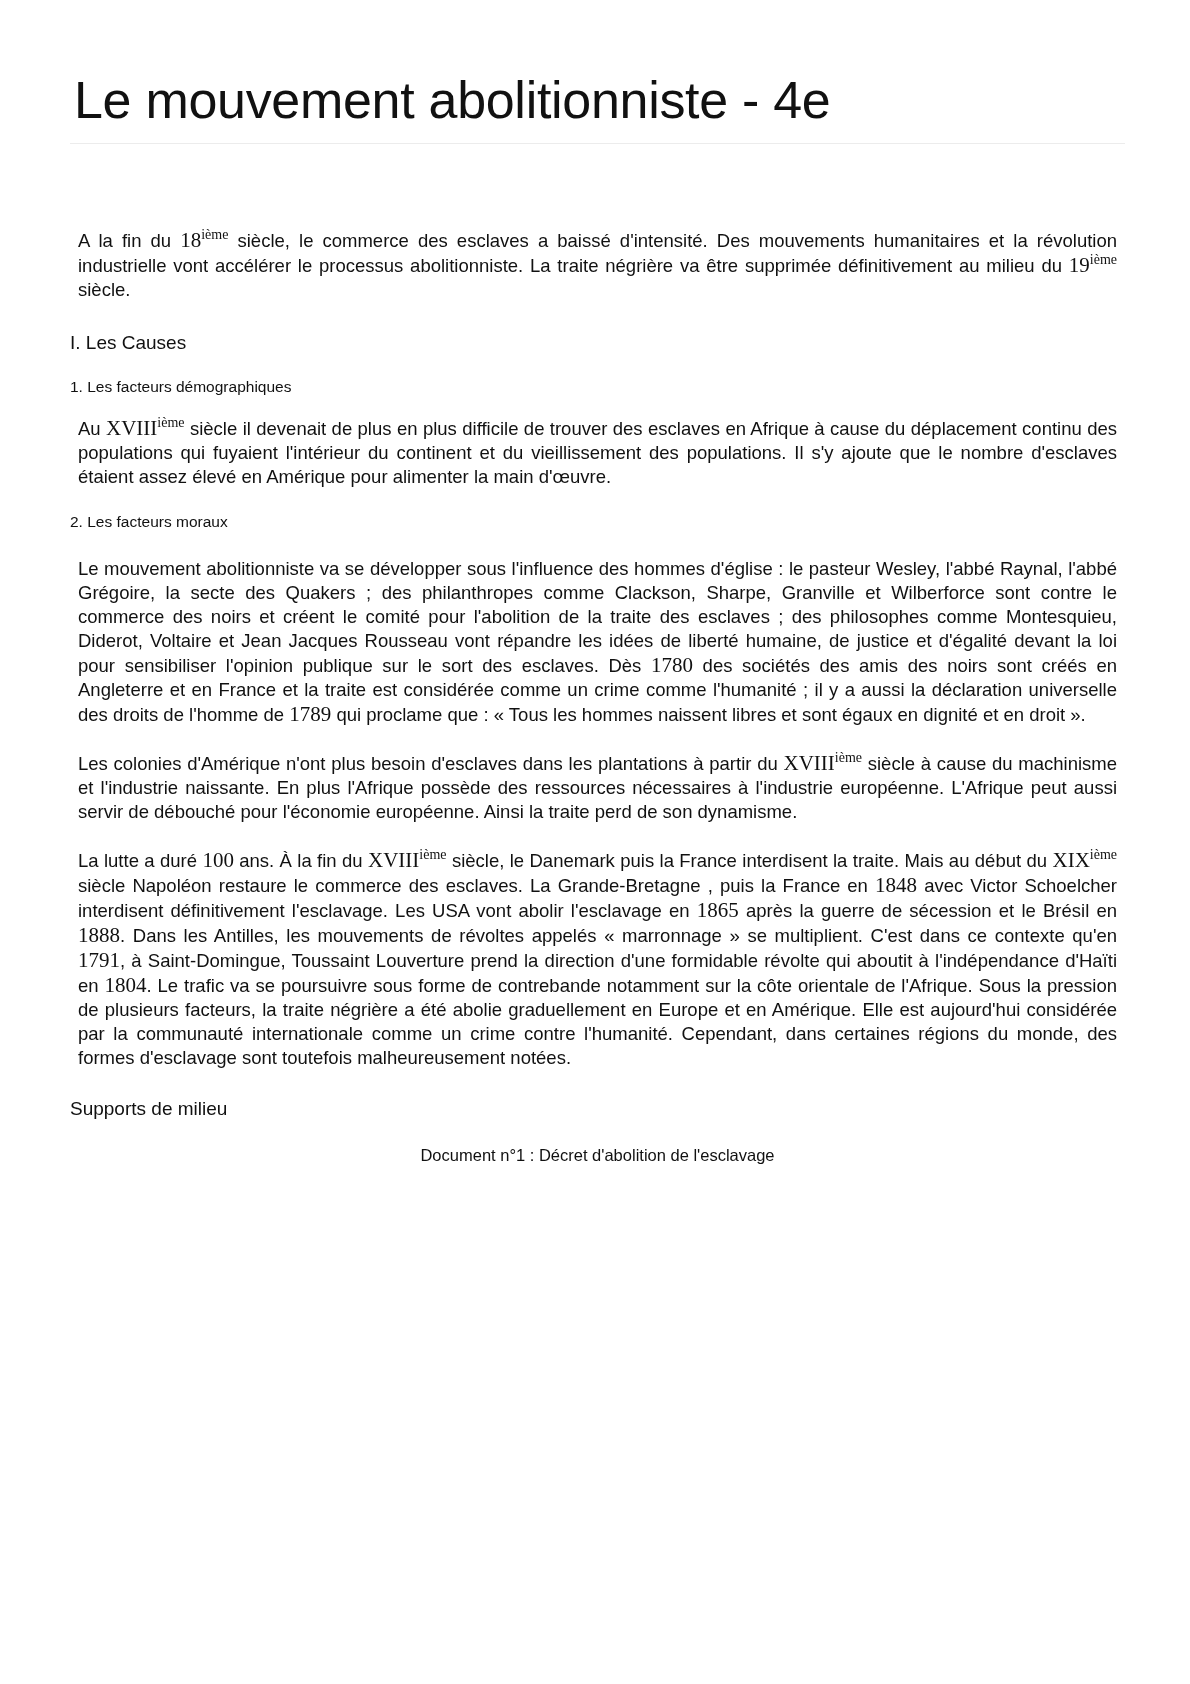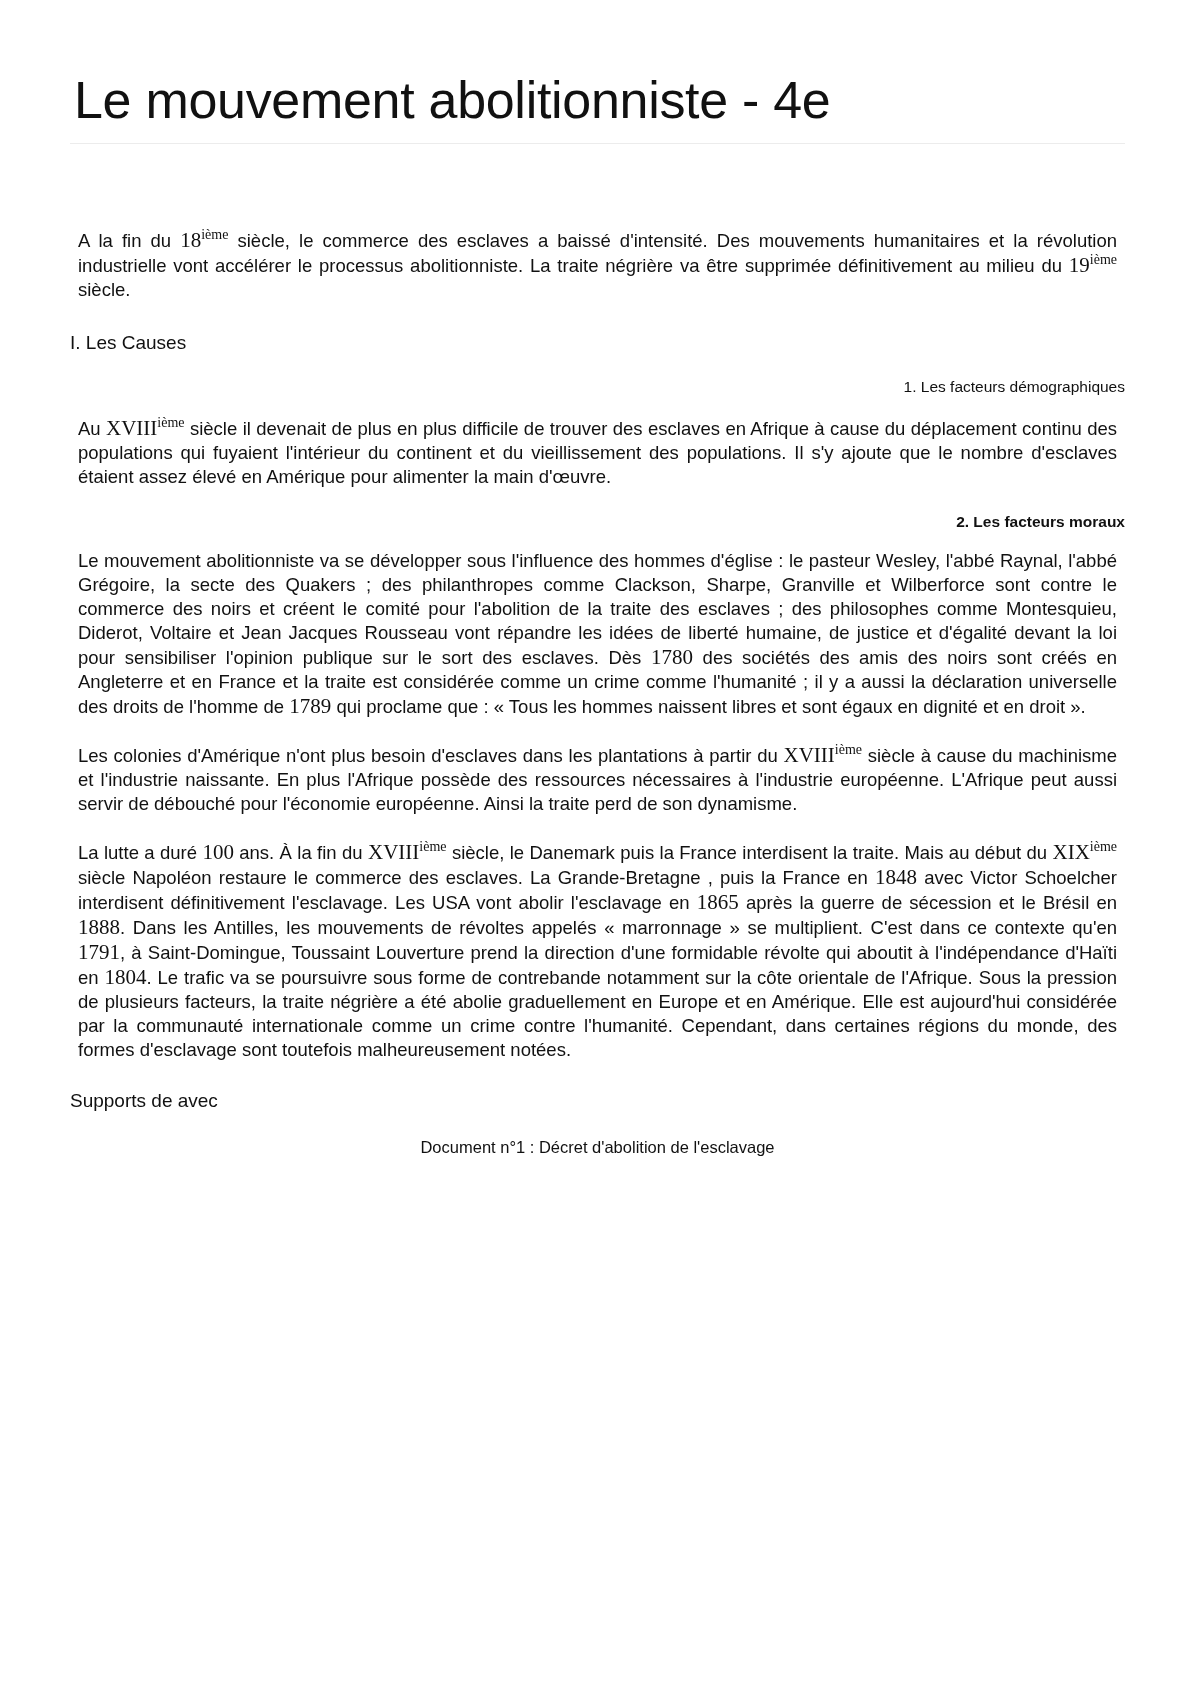--- a/index.html
+++ b/index.html
@@ -14,47 +14,47 @@
     letter-spacing: -0.3px; color: #111;
   }
   .rule { position: absolute; top: 143px; left: 0; width: 1055px; height: 1px; background: #ececec; }
   .content { position: absolute; top: 220px; left: 0; width: 1055px; }
   p.body {
     font-size: 18.5px; line-height: 24px; margin: 8px; text-align: justify;
   }
   .num { font-family: "Liberation Serif", serif; font-size: 21px; }
   sup.s { font-family: "Liberation Serif", serif; font-size: 14px; vertical-align: 8px; line-height: 0; }
   .h2 { font-size: 19px; margin: 0; }
-  .h3 { font-size: 15.5px; margin: 0; text-align: right; }
+  .h3 { font-size: 15.5px; margin: 0; }
   .caption { font-size: 16.5px; text-align: center; margin: 0; }
 </style>
 </head>
 <body>
 
 <div class="page">
   <h1>Le mouvement abolitionniste - 4e</h1>
   <div class="rule"></div>
 
   <div class="content">
 
     <p class="body" style="margin-bottom:30px;"><span>A la fin du </span><span class="num">18</span><sup class="s">ième</sup><span> siècle, le commerce des esclaves a baissé d'intensité. Des mouvements humanitaires et la révolution industrielle vont accélérer le processus abolitionniste. La traite négrière va être supprimée définitivement au milieu du </span><span class="num">19</span><sup class="s">ième</sup><span> siècle.</span></p>
 
     <p class="h2" style="margin-bottom:24px;">I. Les Causes</p>
 
     <p class="h3" style="margin-bottom:20px;">1. Les facteurs démographiques</p>
 
     <p class="body" style="margin-bottom:24px;"><span>Au </span><span class="num">XVIII</span><sup class="s">ième</sup><span> siècle il devenait de plus en plus difficile de trouver des esclaves en Afrique à cause du déplacement continu des populations qui fuyaient l'intérieur du continent et du vieillissement des populations. Il s'y ajoute que le nombre d'esclaves étaient assez élevé en Amérique pour alimenter la main d'œuvre.</span></p>
 
-    <p class="h3" style="margin-bottom:18px;font-weight:bold;">2. Les facteurs moraux</p>
+    <p class="h3" style="margin-bottom:26px;">2. Les facteurs moraux</p>
 
     <p class="body" style="margin-bottom:24px;"><span>Le mouvement abolitionniste va se développer sous l'influence des hommes d'église : le pasteur Wesley, l'abbé Raynal, l'abbé Grégoire, la secte des Quakers ; des philanthropes comme Clackson, Sharpe, Granville et Wilberforce sont contre le commerce des noirs et créent le comité pour l'abolition de la traite des esclaves ; des philosophes comme Montesquieu, Diderot, Voltaire et Jean Jacques Rousseau vont répandre les idées de liberté humaine, de justice et d'égalité devant la loi pour sensibiliser l'opinion publique sur le sort des esclaves. Dès </span><span class="num">1780</span><span> des sociétés des amis des noirs sont créés en Angleterre et en France et la traite est considérée comme un crime comme l'humanité ; il y a aussi la déclaration universelle des droits de l'homme de </span><span class="num">1789</span><span> qui proclame que : « Tous les hommes naissent libres et sont égaux en dignité et en droit ».</span></p>
 
 
     <p class="body" style="margin-bottom:24px;"><span>Les colonies d'Amérique n'ont plus besoin d'esclaves dans les plantations à partir du </span><span class="num">XVIII</span><sup class="s">ième</sup><span> siècle à cause du machinisme et l'industrie naissante. En plus l'Afrique possède des ressources nécessaires à l'industrie européenne. L'Afrique peut aussi servir de débouché pour l'économie européenne. Ainsi la traite perd de son dynamisme.</span></p>
 
 
     <p class="body" style="margin-bottom:28px;"><span>La lutte a duré </span><span class="num">100</span><span> ans. À la fin du </span><span class="num">XVIII</span><sup class="s">ième</sup><span> siècle, le Danemark puis la France interdisent la traite. Mais au début du </span><span class="num">XIX</span><sup class="s">ième</sup><span> siècle Napoléon restaure le commerce des esclaves. La Grande-Bretagne , puis la France en </span><span class="num">1848</span><span> avec Victor Schoelcher interdisent définitivement l'esclavage. Les USA vont abolir l'esclavage en </span><span class="num">1865</span><span> après la guerre de sécession et le Brésil en </span><span class="num">1888</span><span>. Dans les Antilles, les mouvements de révoltes appelés « marronnage » se multiplient. C'est dans ce contexte qu'en </span><span class="num">1791</span><span>, à Saint-Domingue, Toussaint Louverture prend la direction d'une formidable révolte qui aboutit à l'indépendance d'Haïti en </span><span class="num">1804</span><span>. Le trafic va se poursuivre sous forme de contrebande notamment sur la côte orientale de l'Afrique. Sous la pression de plusieurs facteurs, la traite négrière a été abolie graduellement en Europe et en Amérique. Elle est aujourd'hui considérée par la communauté internationale comme un crime contre l'humanité. Cependant, dans certaines régions du monde, des formes d'esclavage sont toutefois malheureusement notées.</span></p>
 
-    <p class="h2" style="margin-bottom:26px;">Supports de avec</p>
+    <p class="h2" style="margin-bottom:26px;">Supports de milieu</p>
 
     <p class="caption">Document n°1 : Décret d'abolition de l'esclavage</p>
   </div>
 </div>
 
 </body></html>

